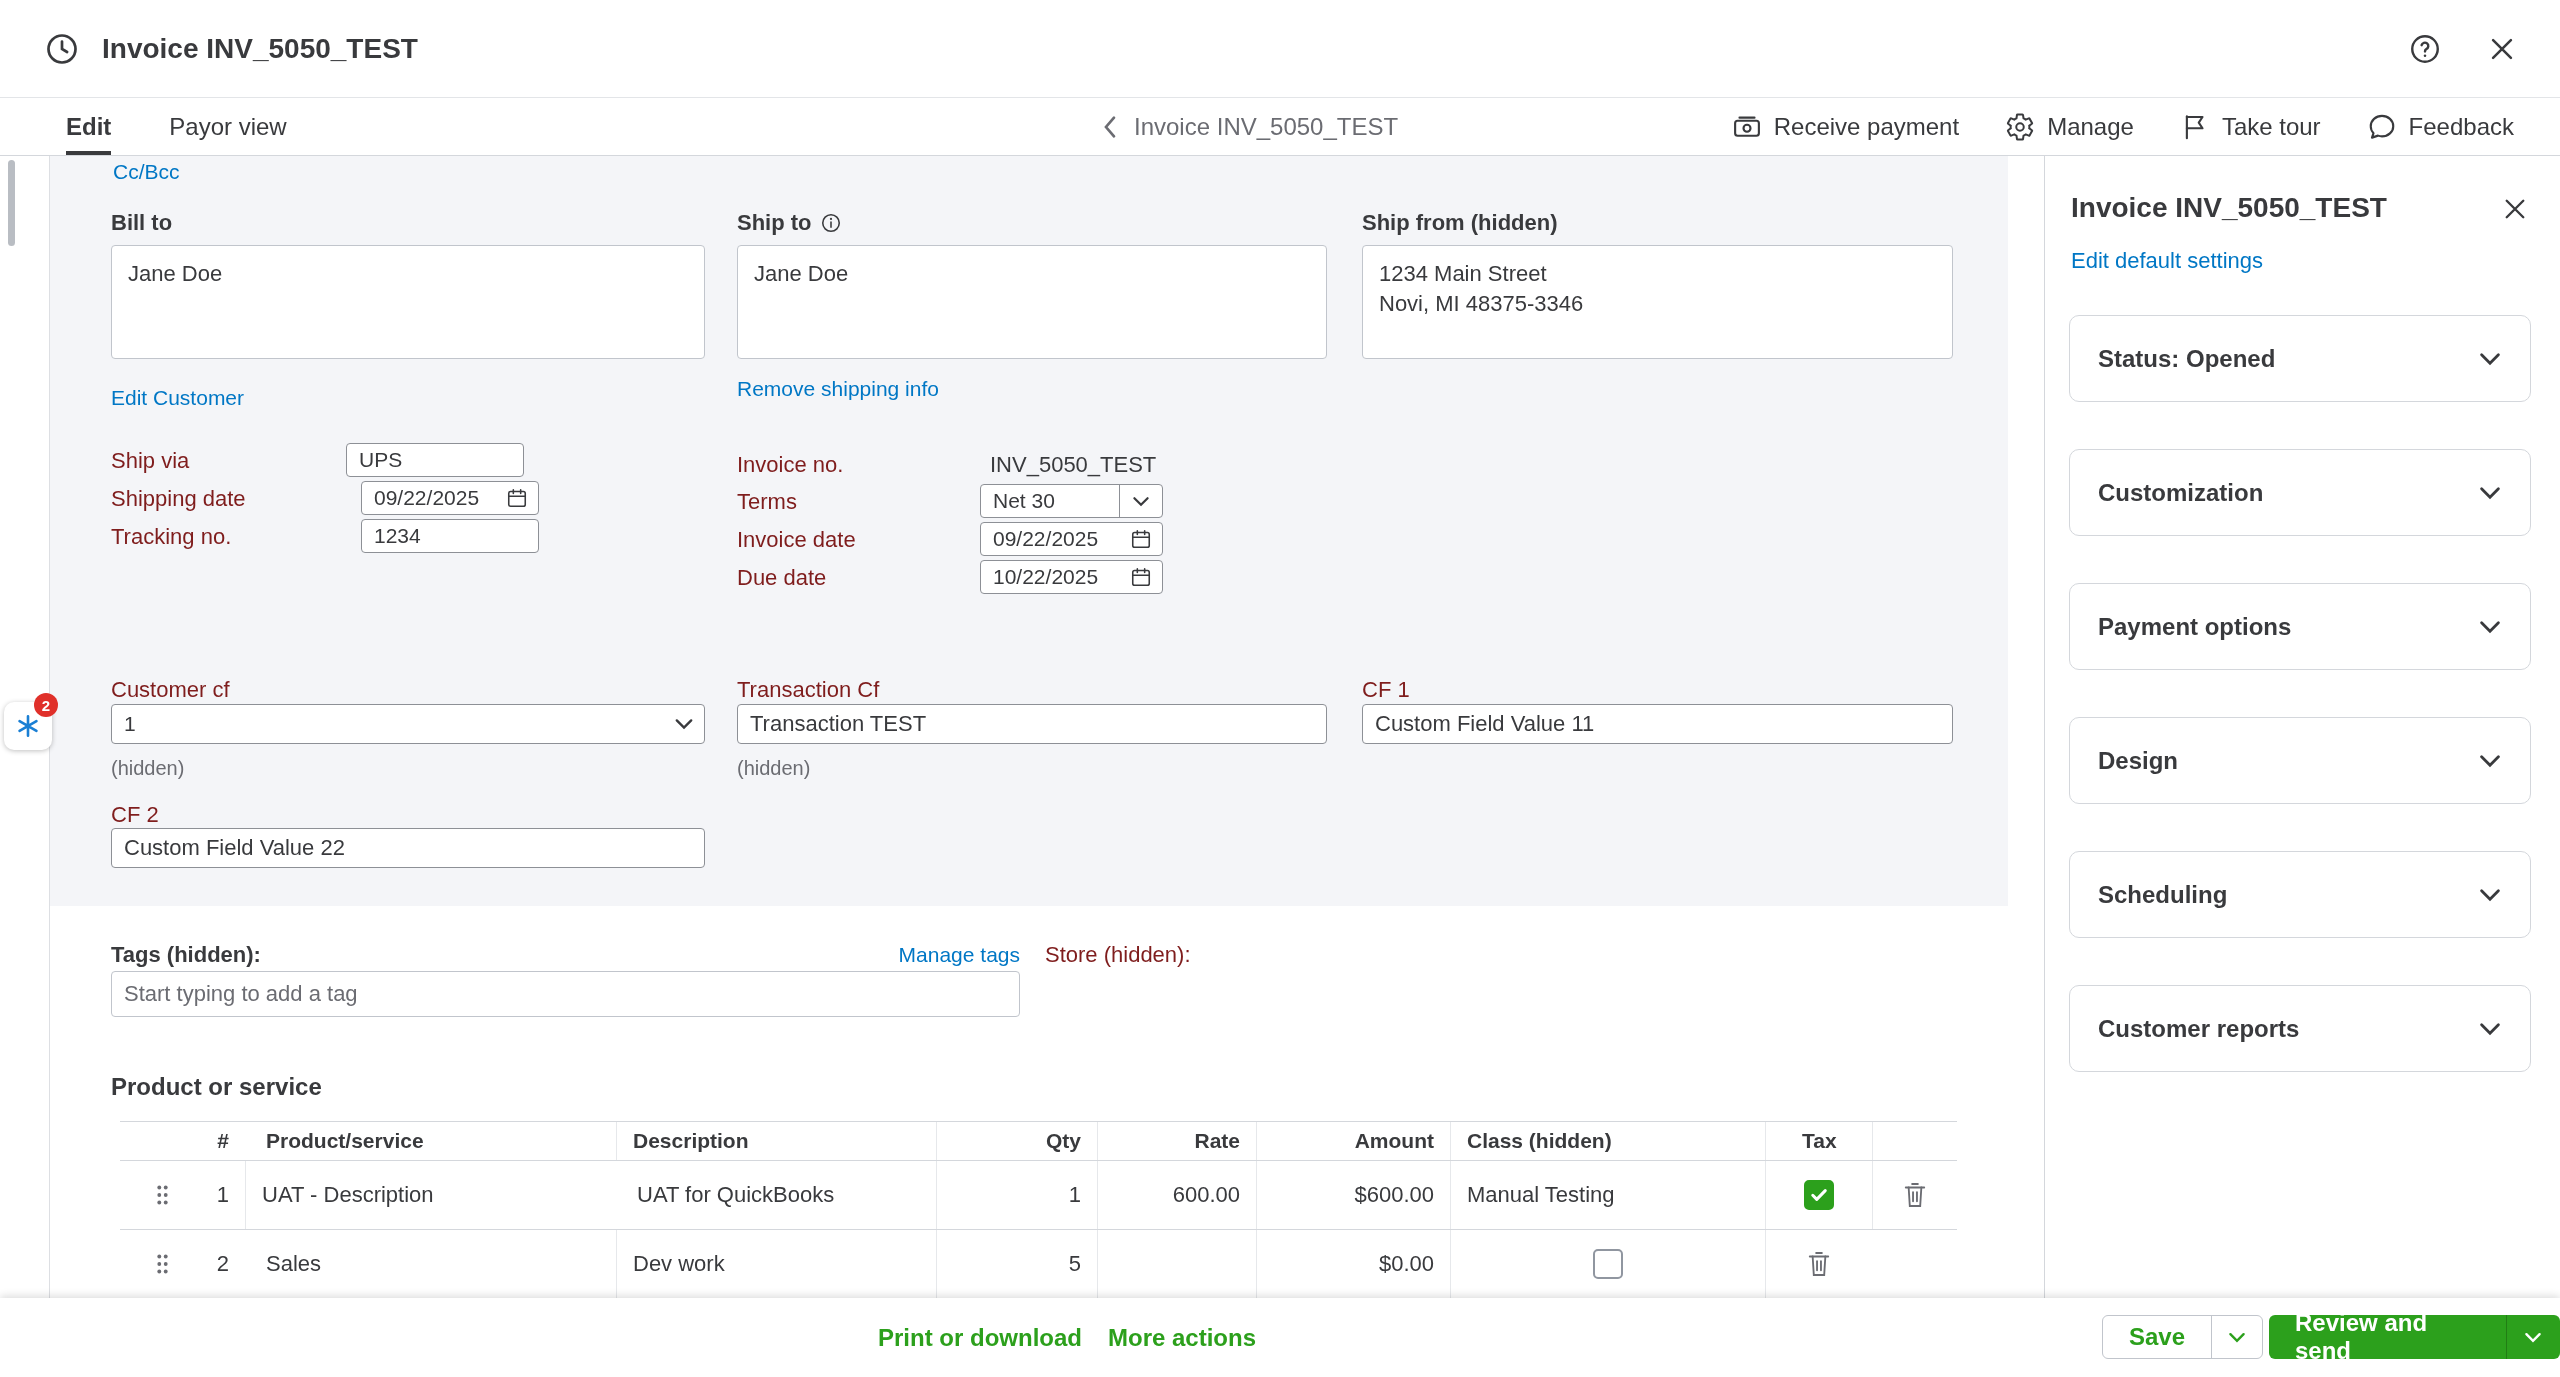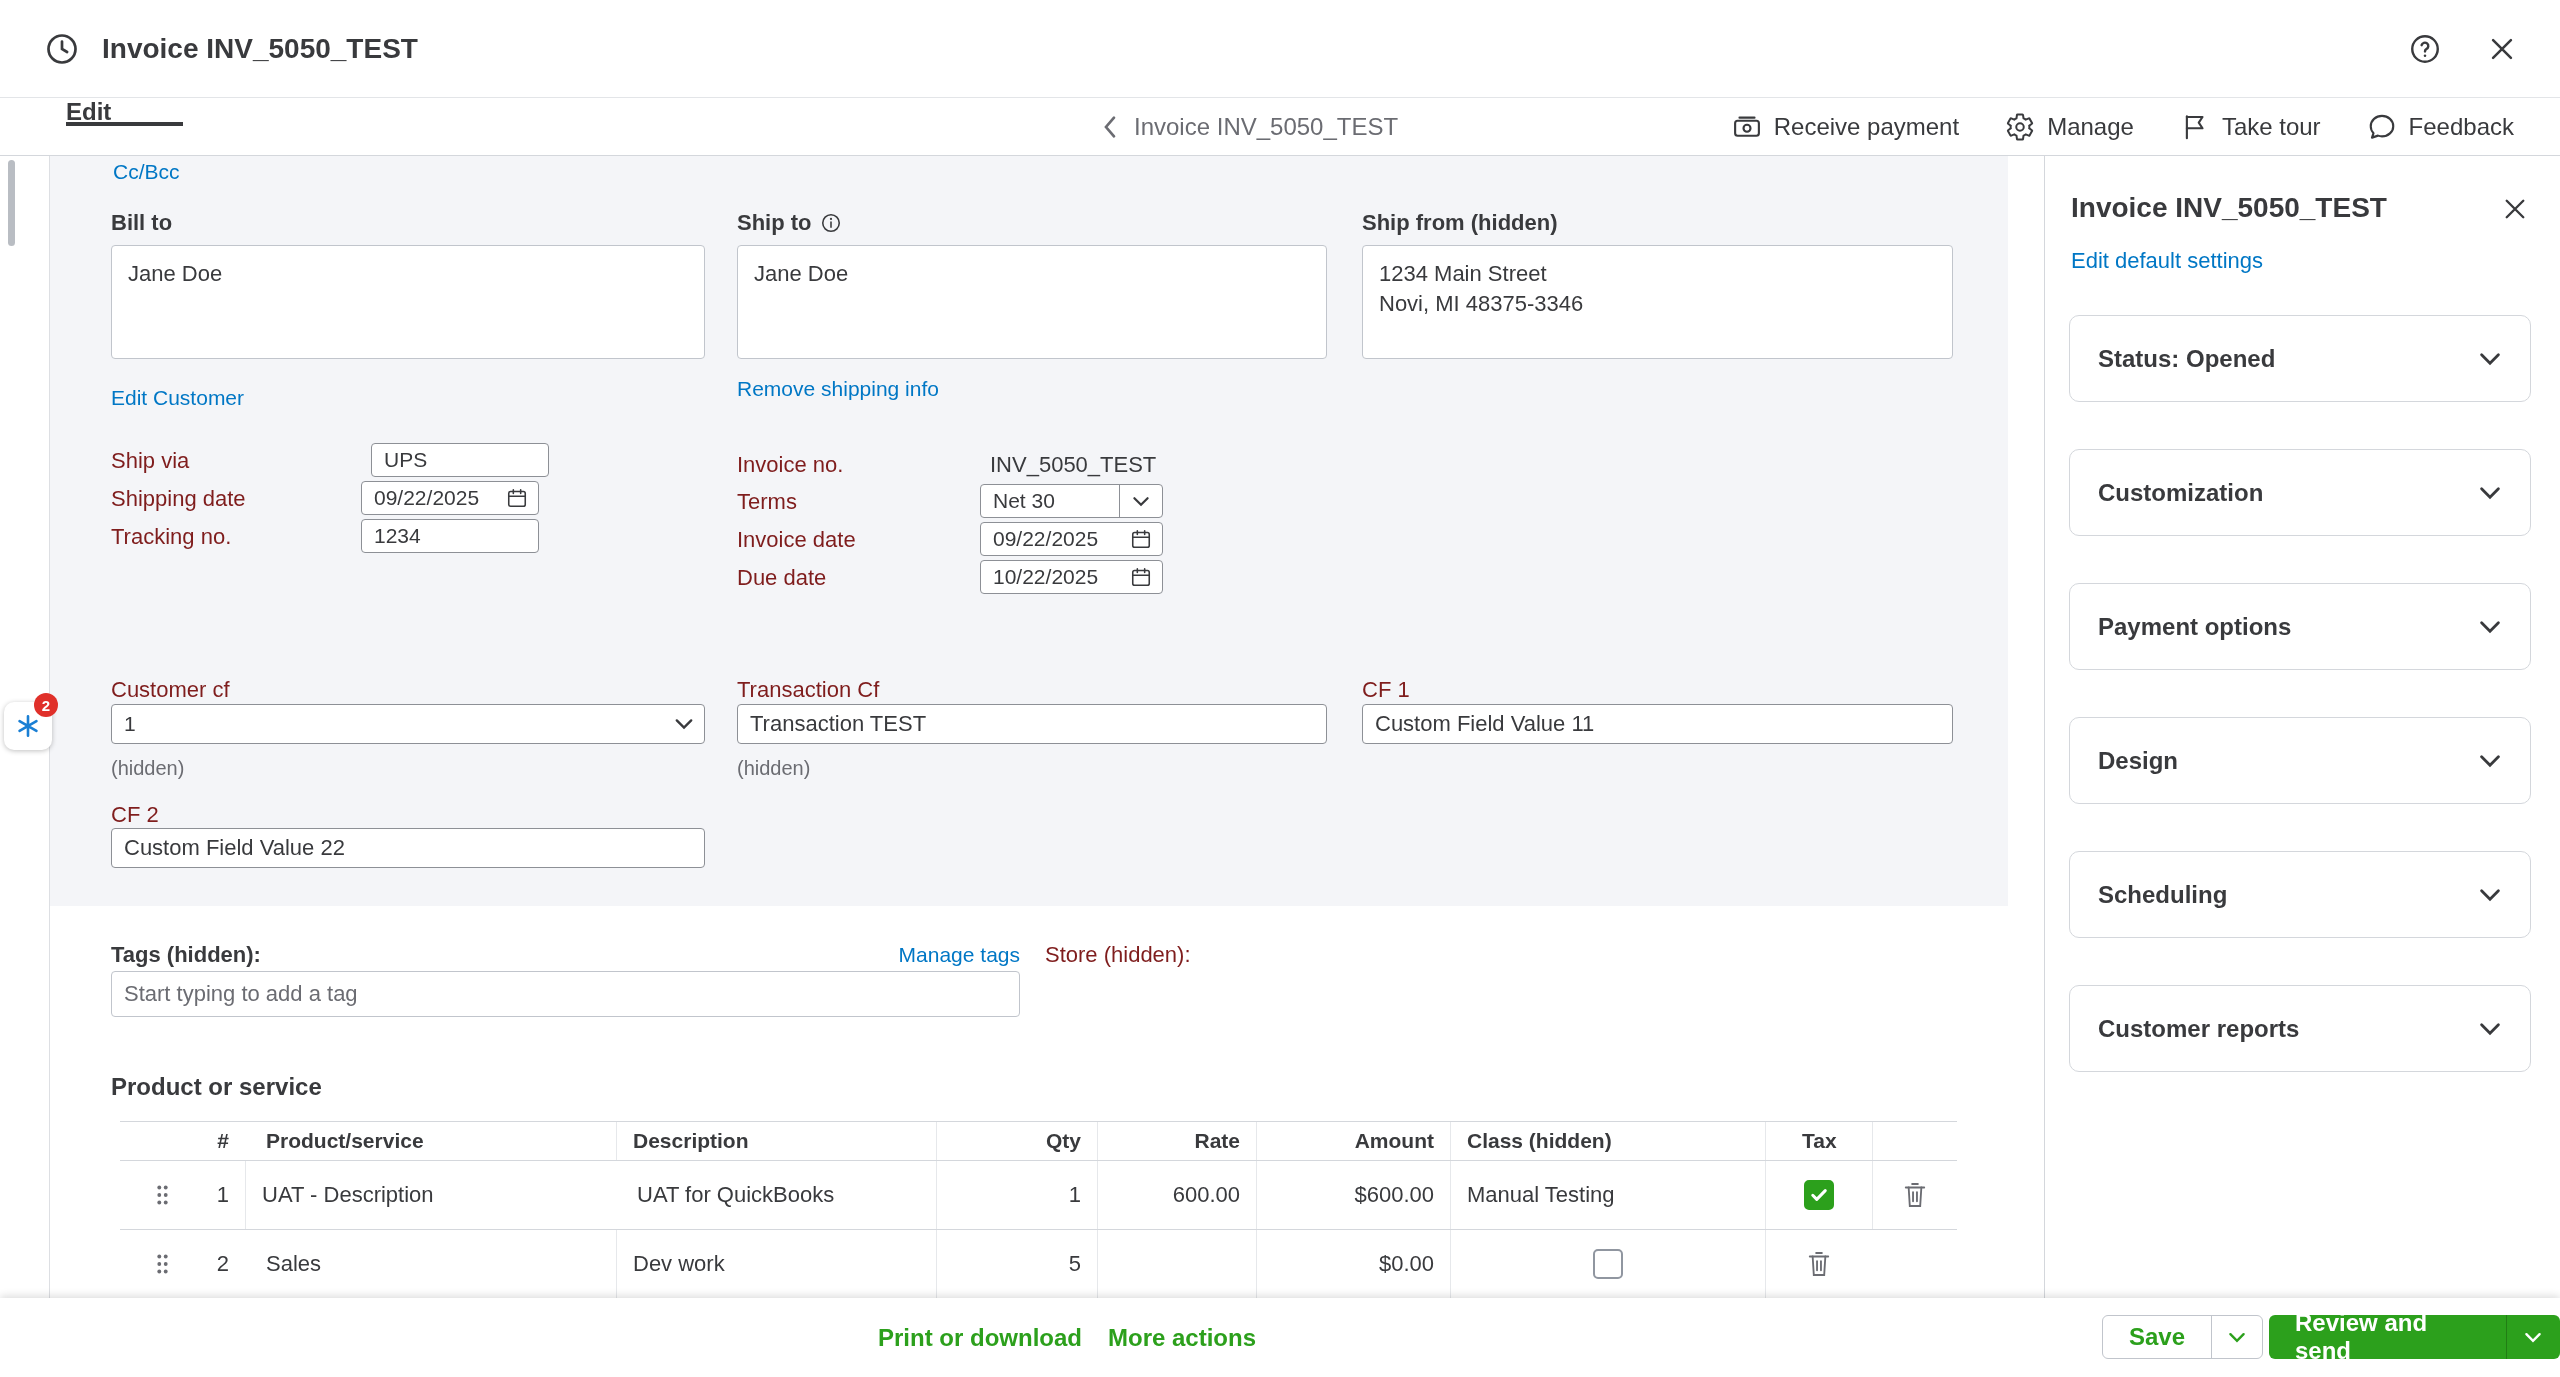--- a/index.html
+++ b/index.html
@@ -12,21 +12,21 @@
   .topbar{position:absolute;top:0;left:0;width:2560px;height:98px;background:#fff;
           border-bottom:1px solid #e3e5e8;display:flex;align-items:center;padding:0 44px;box-sizing:border-box;}
   .topbar-title{font-size:28px;font-weight:700;margin-left:22px;}
   .topbar-right{margin-left:auto;display:flex;align-items:center;gap:46px;}
   .iconbtn{cursor:pointer;display:flex;align-items:center;justify-content:center;}
 
   
   .navbar{position:absolute;top:98px;left:0;width:2560px;height:58px;background:#fff;
           border-bottom:1px solid #d4d7dc;display:flex;align-items:center;
           padding:0 46px 0 66px;box-sizing:border-box;}
-  .tabs{display:flex;gap:26px;height:100%;flex-direction:column;}
+  .tabs{display:flex;gap:58px;height:100%;}
   .tab{font-size:24px;height:100%;display:flex;align-items:center;position:relative;cursor:pointer;color:#393a3d;}
   .tab.active{font-weight:700;}
   .tab.active::after{content:"";position:absolute;left:0;right:0;bottom:0;height:4px;background:#393a3d;}
   .breadcrumb{position:absolute;left:1102px;top:0;height:100%;display:flex;align-items:center;gap:16px;
               color:#6b6c72;font-size:24px;cursor:pointer;}
   .nav-actions{margin-left:auto;display:flex;align-items:center;gap:46px;}
   .nav-action{display:flex;align-items:center;gap:12px;font-size:24px;cursor:pointer;color:#393a3d;}
 
   
   .main{position:absolute;left:0;top:156px;width:2044px;height:1142px;background:#fff;overflow:hidden;}
@@ -213,21 +213,21 @@
     <div class="blbl" style="left:1362px;top:54px;">
         <span>Ship from (hidden)</span>
       </div>
     <div class="textarea" style="left:1362px;top:89px;width:591px;height:114px;">1234 Main Street
 Novi, MI 48375-3346</div>
 
     <a class="link" style="left:111px;top:230px;">Edit Customer</a>
     <a class="link" style="left:737px;top:221px;">Remove shipping info</a>
 
     <div class="flbl" style="left:111px;top:292px;">Ship via</div>
-    <input class="field" style="left: 371px; top: 287px; width: 178px; height: 34px;" value="UPS">
+    <input class="field" style="left: 346px; top: 287px; width: 178px; height: 34px;" value="UPS">
 
     <div class="flbl" style="left:111px;top:330px;">Shipping date</div>
     <div class="fld" style="left:361px;top:325px;width:178px;height:34px;">
       <span>09/22/2025</span>
       <span class="chev-box">
         <svg width="22" height="22" viewBox="0 0 24 24" fill="none" stroke="#393a3d" stroke-width="1.7" stroke-linecap="round">
             <rect x="3" y="5" width="18" height="16" rx="2"></rect>
             <path d="M8 3v4M16 3v4M3 10h18"></path>
           </svg>
       </span>

